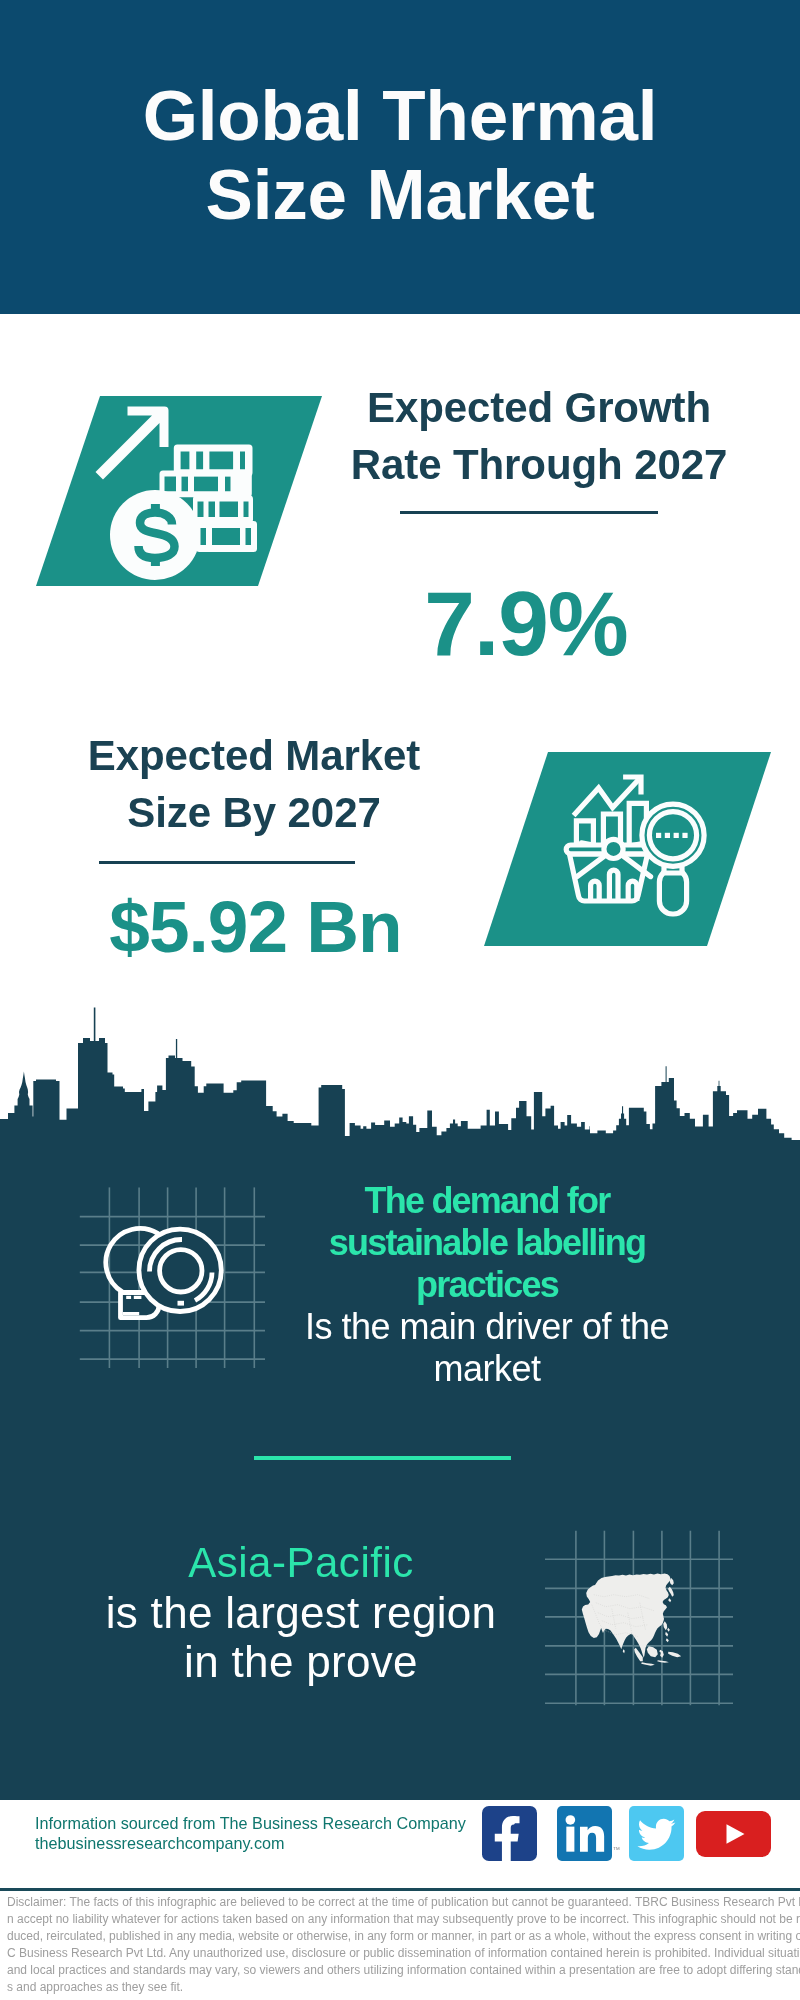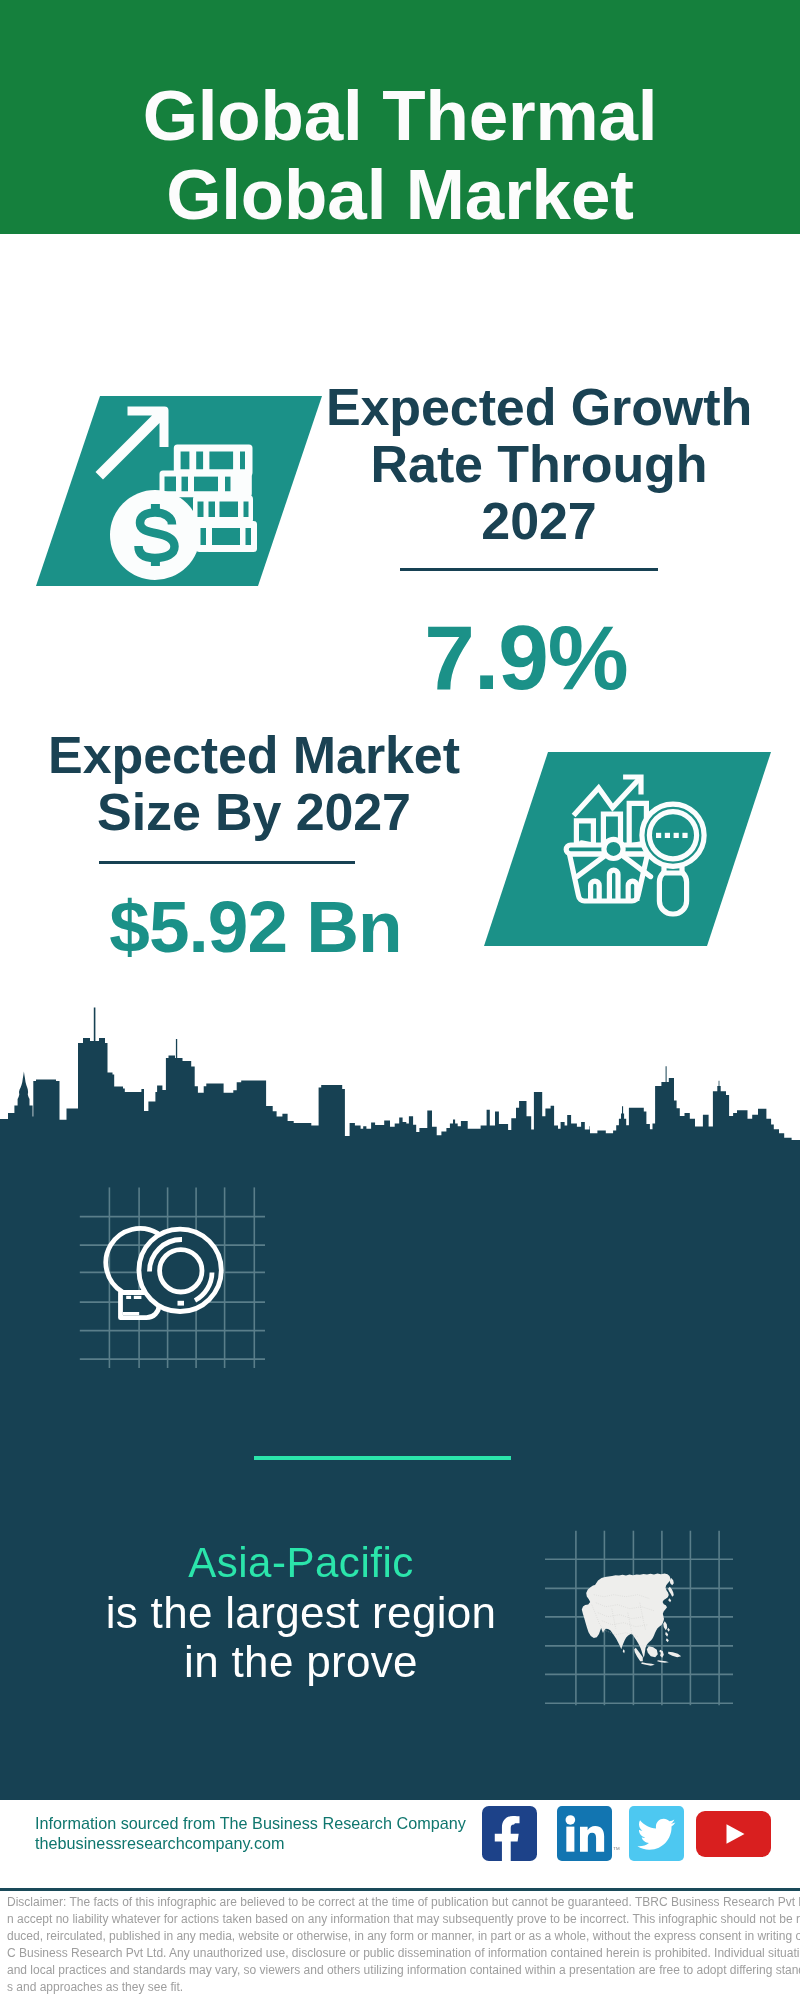--- a/index.html
+++ b/index.html
@@ -7,22 +7,22 @@
   body {
     font-family: "Liberation Sans", sans-serif;
     background: #ffffff;
     overflow: hidden;
     -webkit-font-smoothing: antialiased;
   }
   .page { position: relative; width: 800px; height: 2000px; overflow: hidden; background:#fff; }
 
   
   .header {
-    position: absolute; left: 0; top: 0; width: 800px; height: 234px;
-    background: #15803d;
+    position: absolute; left: 0; top: 0; width: 800px; height: 314px;
+    background: #0c4a6e;
   }
   .header-title {
     position: absolute; left: 0; top: 76px; width: 800px;
     text-align: center;
     color: #FCFCFC;
     font-size: 71px;
     font-weight: bold;
     line-height: 79px;
     letter-spacing: -0.15px;
   }
@@ -33,39 +33,39 @@
             clip-path: polygon(64px 0, 286px 0, 222px 190px, 0 190px); }
   .para-2 { left: 484px; top: 752px; width: 287px; height: 194px;
             clip-path: polygon(64px 0, 287px 0, 223px 194px, 0 194px); }
 
   .icon-money { position: absolute; left: 85px; top: 395px; }
   .icon-analytics { position: absolute; left: 556px; top: 762px; }
 
   .stat-text { position: absolute; }
   .stat-head {
     color: #1A4253;
-    font-size: 52px;
+    font-size: 42px;
     font-weight: bold;
     line-height: 57px;
     text-align: center;
     letter-spacing: -0.1px;
   }
   .stat-rule { height: 3px; background: #174153; margin: 0 auto; }
   .stat-value {
     color: #1B9188;
     font-size: 91px;
     font-weight: bold;
     text-align: center;
     letter-spacing: -1px;
     line-height: 91px;
   }
 
   .s1-text { left: 314px; top: 379px; width: 450px; }
   .s1-rule { width: 258px; margin: 18px auto 0 86px; }
-  .s1-value { margin-top: 41px; margin-right: 26px; }
+  .s1-value { margin-top: 64px; margin-right: 26px; }
 
   .s2-text { left: -6px; top: 727px; width: 520px; }
   .s2-rule { width: 256px; margin: 20px auto 0 105px; }
   .s2-value { margin-top: 26px; font-size: 73px; line-height: 73px; margin-right: -3px; }
 
   
   .skyline { position: absolute; left: 0; top: 1007px; width: 800px; height: 150px; }
 
   
   .dark { position: absolute; left: 0; top: 1140px; width: 800px; height: 660px; background:#174153; }
@@ -107,21 +107,21 @@
   }
 </style>
 </head>
 <body>
 
 <div class="page">
 
   <div class="header">
     <div class="header-title">
       <div>Global Thermal</div>
-      <div>Global Market</div>
+      <div>Size Market</div>
     </div>
   </div>
 
   <div class="para para-1"></div>
   <svg class="icon-money" width="190" height="200" viewBox="0 0 190 200">
     <path fill="#FBFDFD" d="M42.5 11.5 H79.5 a4 4 0 0 1 4 4 V52.0 H74.5 V28.0 L18.0 84.5 L10.5 77.0 L67.0 20.5 H42.5 Z"></path>
     <path fill="#FBFDFD" fill-rule="evenodd" d="M92.3 49.4 H164.0 a3.5 3.5 0 0 1 3.5 3.5 V77.7 a3.5 3.5 0 0 1 -3.5 3.5 H92.3 a3.5 3.5 0 0 1 -3.5 -3.5 V52.9 a3.5 3.5 0 0 1 3.5 -3.5 Z M95.6 56.4 V74.2 H104.4 V56.4 Z M111.2 56.4 V74.2 H118.1 V56.4 Z M124.4 56.4 V74.2 H148.1 V56.4 Z M155.0 56.4 V74.2 H160.0 V56.4 Z "></path>
     <path fill="#FBFDFD" fill-rule="evenodd" d="M78.0 75.5 H163.3 a3.5 3.5 0 0 1 3.5 3.5 V98.7 a3.5 3.5 0 0 1 -3.5 3.5 H78.0 a3.5 3.5 0 0 1 -3.5 -3.5 V79.0 a3.5 3.5 0 0 1 3.5 -3.5 Z M79.5 81.5 V96.2 H91.0 V81.5 Z M96.5 81.5 V96.2 H103.0 V81.5 Z M109.0 81.5 V96.2 H133.0 V81.5 Z M140.0 81.5 V96.2 H145.5 V81.5 Z "></path>
     <path fill="#FBFDFD" fill-rule="evenodd" d="M111.5 100.5 H164.5 a3.5 3.5 0 0 1 3.5 3.5 V124.5 a3.5 3.5 0 0 1 -3.5 3.5 H111.5 a3.5 3.5 0 0 1 -3.5 -3.5 V104.0 a3.5 3.5 0 0 1 3.5 -3.5 Z M112.5 106.5 V122.0 H118.5 V106.5 Z M123.5 106.5 V122.0 H130.0 V106.5 Z M134.5 106.5 V122.0 H153.0 V106.5 Z M158.5 106.5 V122.0 H163.5 V106.5 Z "></path>
     <path fill="#FBFDFD" fill-rule="evenodd" d="M114.5 126.0 H168.5 a3.5 3.5 0 0 1 3.5 3.5 V153.5 a3.5 3.5 0 0 1 -3.5 3.5 H114.5 a3.5 3.5 0 0 1 -3.5 -3.5 V129.5 a3.5 3.5 0 0 1 3.5 -3.5 Z M115.5 133.0 V150.0 H121.0 V133.0 Z M127.0 133.0 V150.0 H155.0 V133.0 Z M160.5 133.0 V150.0 H166.0 V133.0 Z "></path>
@@ -232,20 +232,27 @@
       <circle cx="105.8" cy="95.8" r="21.2"></circle>
       <path d="M74.5 96.5 a32 32 0 0 1 32.5 -32"></path>
       <path d="M137.0 97.5 a32 32 0 0 1 -17.0 28.0"></path>
       <path d="M102.5 128.2 h6.5"></path>
       <path stroke-width="3.2" d="M51.2 122.4 h4.9"></path>
       <path stroke-width="3.2" d="M58.8 122.4 h7.6"></path>
       <path stroke-width="3.2" d="M48.0 138.6 h16.2"></path>
     </g>
   </svg>
 
+  <div class="drv-text">
+    <div class="drv-hl">The demand for</div>
+    <div class="drv-hl">sustainable labelling</div>
+    <div class="drv-hl">practices</div>
+    <div class="drv-sub">Is the main driver of the</div>
+    <div class="drv-sub">market</div>
+  </div>
   <div class="mid-rule"></div>
   <svg class="grid-box grid-region" width="195" height="190" viewBox="0 0 195 190">
     <g stroke="#5A7E8A" stroke-width="1.6">
       <line x1="30.9" y1="10.7" x2="30.9" y2="185.2"></line>
       <line x1="59.4" y1="10.7" x2="59.4" y2="185.2"></line>
       <line x1="88.4" y1="10.7" x2="88.4" y2="185.2"></line>
       <line x1="116.9" y1="10.7" x2="116.9" y2="185.2"></line>
       <line x1="145.4" y1="10.7" x2="145.4" y2="185.2"></line>
       <line x1="174.1" y1="10.7" x2="174.1" y2="185.2"></line>
       <line x1="0.0" y1="39.2" x2="188.0" y2="39.2"></line>

